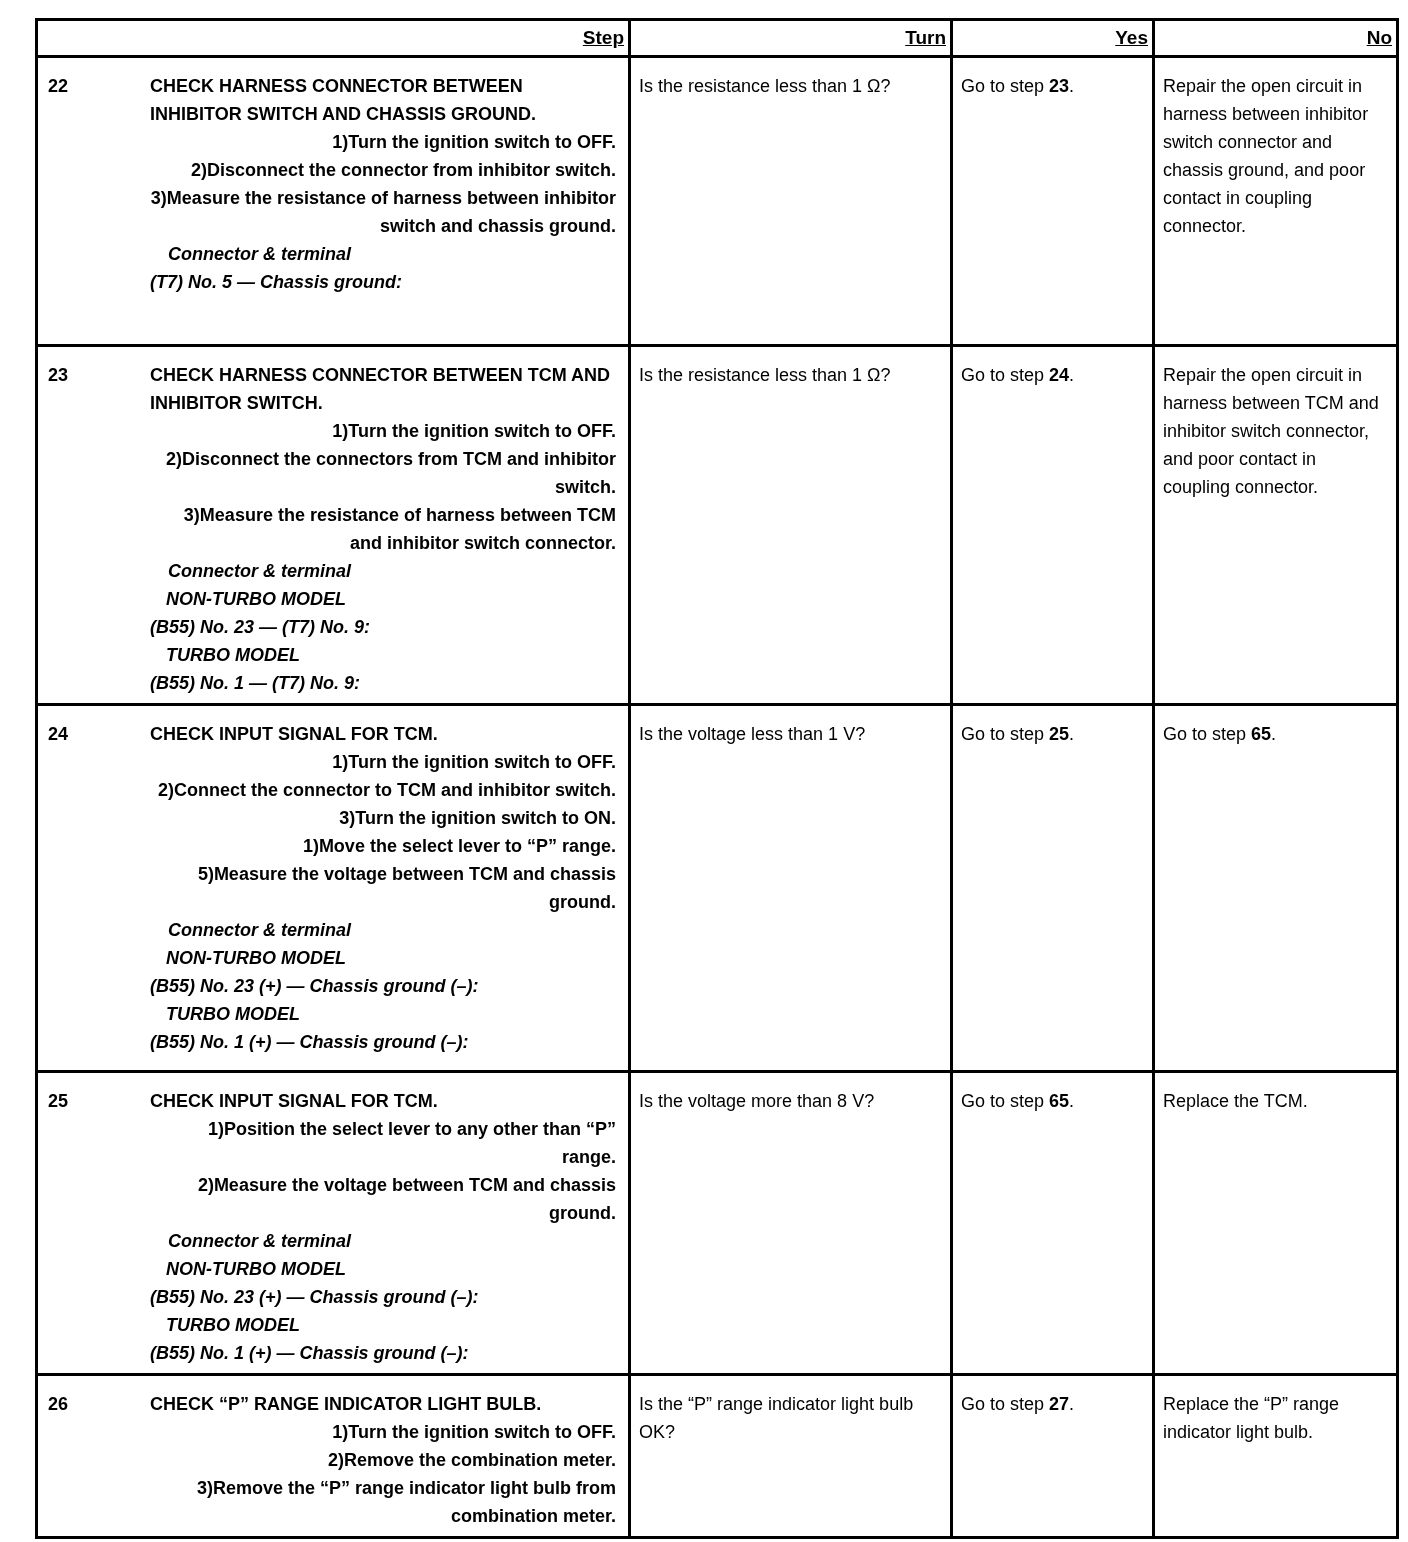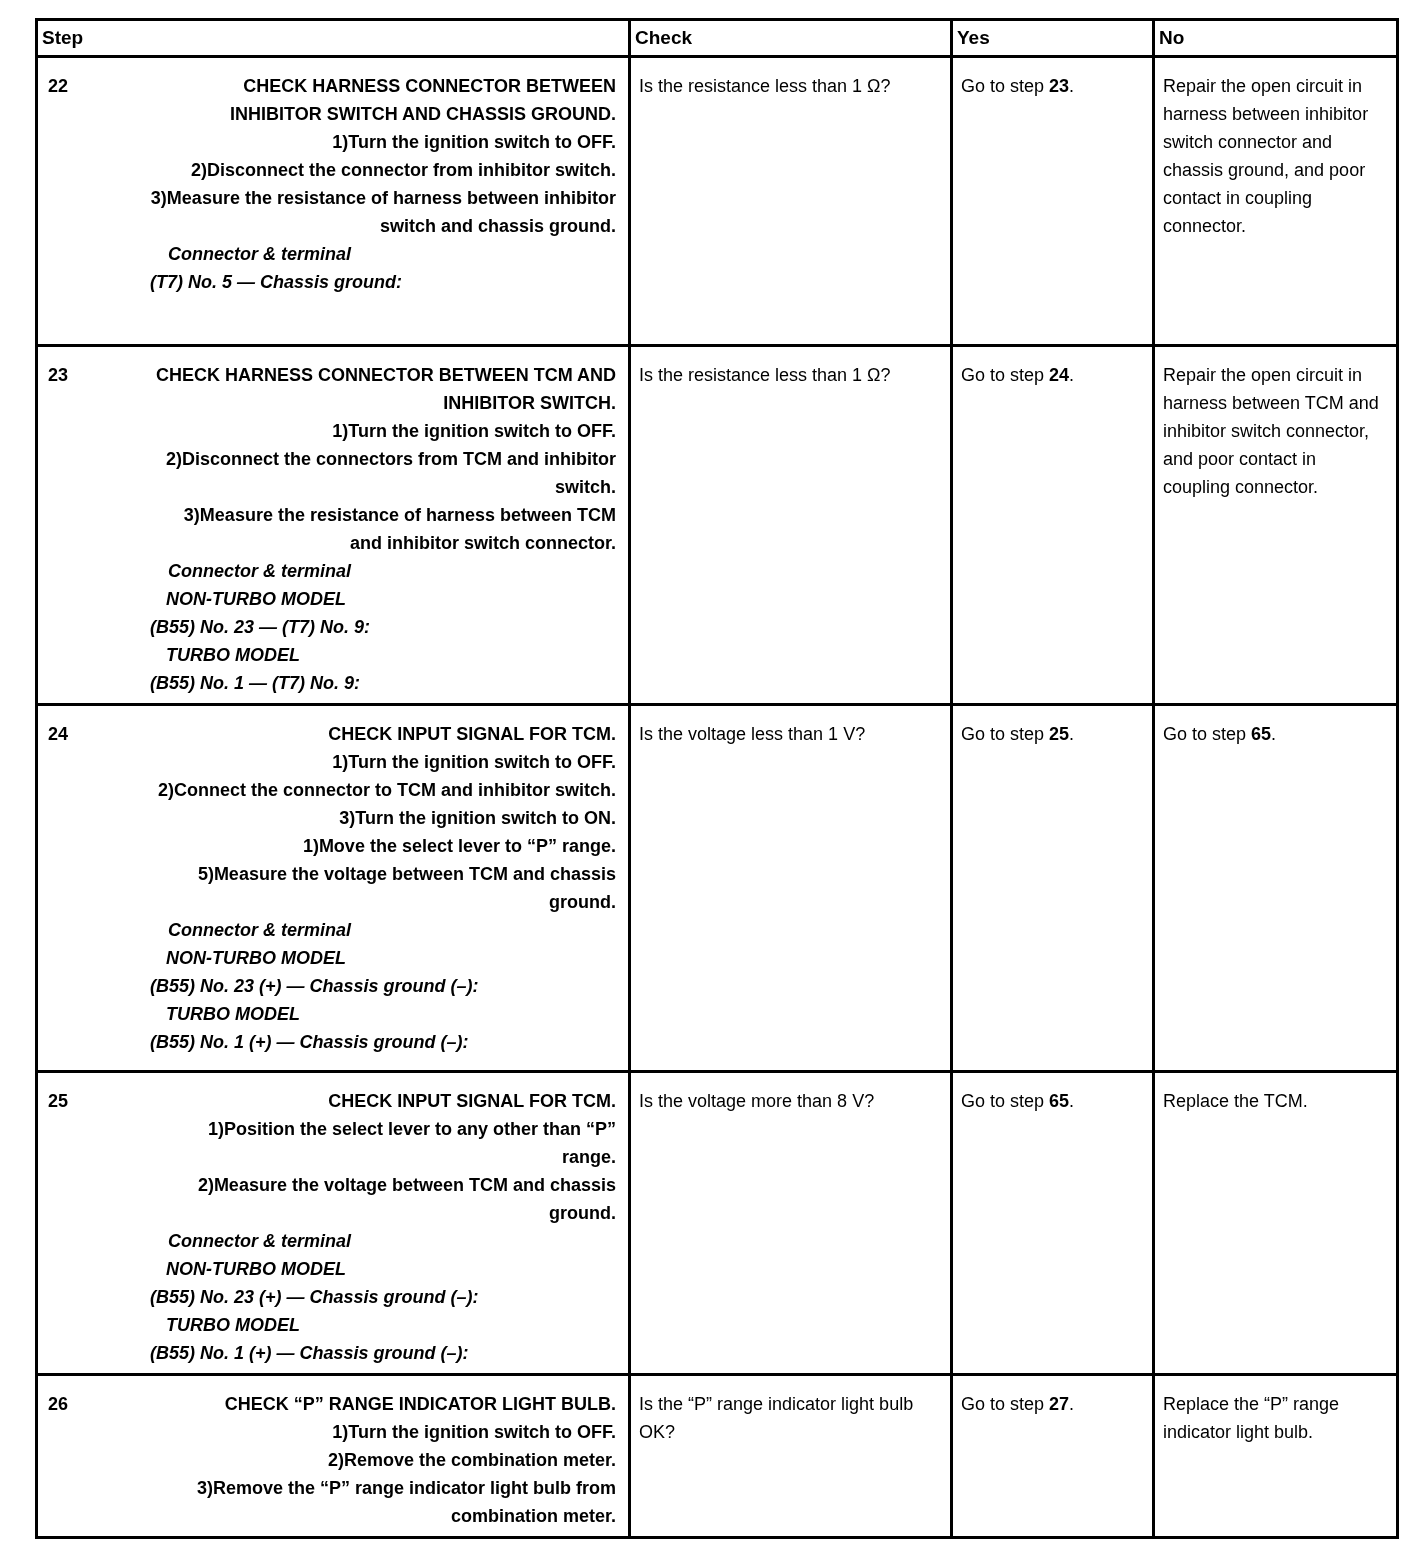--- a/index.html
+++ b/index.html
@@ -31,42 +31,43 @@
   table.ts th, table.ts td {
     border: 3px solid #000;
     vertical-align: top;
     font-size: 18px;
     line-height: 28px;
     padding: 14px 8px 6px 8px;
   }
   table.ts th {
     font-size: 19px;
     font-weight: bold;
-    text-align: left;
+    text-align: right;
     padding: 3px 4px;
     line-height: 26px;
     height: 28px;
     vertical-align: middle;
+    text-decoration: underline;
   }
   tr.r0 { height: 289px; }
   tr.r1 { height: 336px; }
   tr.r2 { height: 367px; }
   tr.r3 { height: 283px; }
   tr.r4 { height: 143px; }
   td.step-cell { padding: 2px 6px 6px 4px; }
   .step-flex { display: flex; align-items: flex-start; }
   .num {
     width: 102px;
     flex: 0 0 102px;
     font-weight: bold;
     padding-left: 2px;
   }
   .content { flex: 1 1 auto; padding-right: 4px; }
   .ln { }
-  .t  { font-weight: bold; text-align: right; }
+  .t  { font-weight: bold; }
   .n  { font-weight: bold; text-align: right; }
   .c1 { font-weight: bold; font-style: italic; margin-left: 18px; }
   .c2 { font-weight: bold; font-style: italic; margin-left: 16px; }
   .c3 { font-weight: bold; font-style: italic; }
   td.check-cell, td.yes-cell, td.no-cell { padding-top: 3px; }
   b { font-weight: bold; }
 </style>
 </head>
 <body>
 
@@ -74,21 +75,21 @@
   <table class="ts">
     <colgroup>
       <col style="width:593px">
       <col style="width:322px">
       <col style="width:202px">
       <col style="width:244px">
     </colgroup>
     <thead>
       <tr>
         <th>Step</th>
-        <th>Check</th>
+        <th>Turn</th>
         <th>Yes</th>
         <th>No</th>
       </tr>
     </thead>
     <tbody>
 
       <tr class="r0">
         <td class="step-cell">
           <div class="step-flex">
             <div class="num">22</div>

